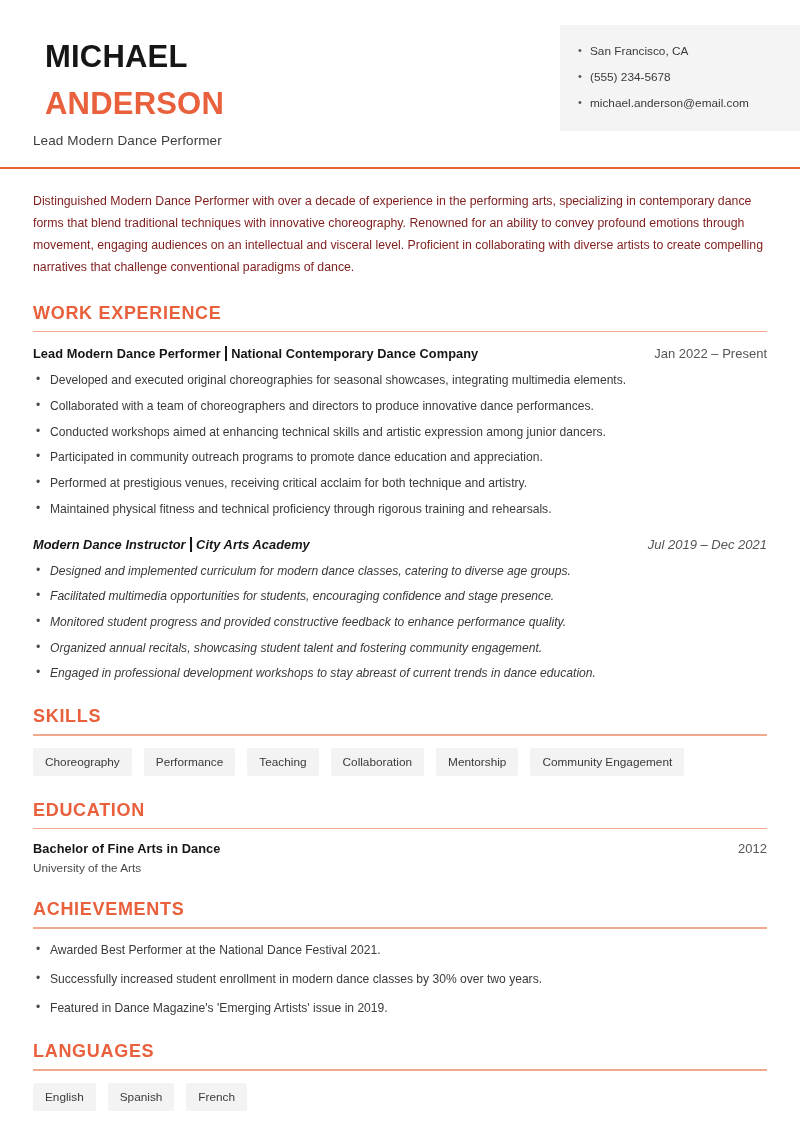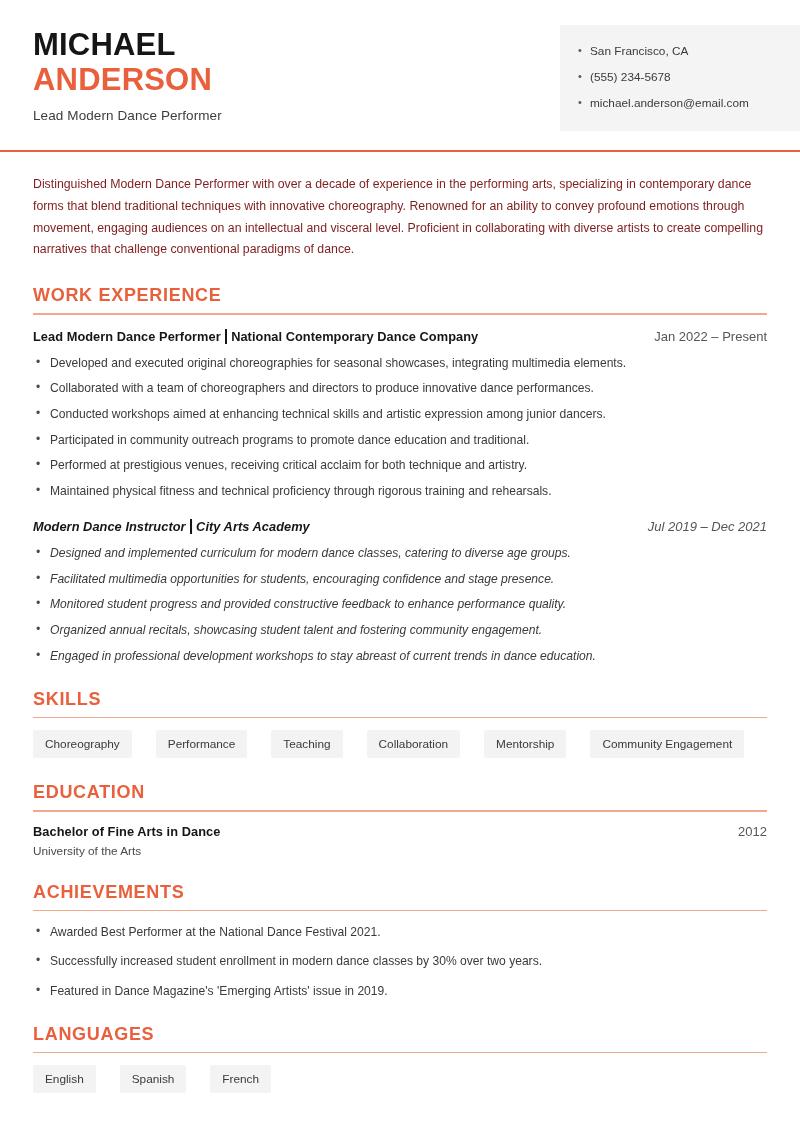--- a/index.html
+++ b/index.html
@@ -33,21 +33,21 @@
   }
   .header-left {
     padding-left: 33px;
     padding-top: 3px;
   }
   .name-line1, .name-line2 {
     font-size: 31px;
     font-weight: bold;
     line-height: 1.12;
     letter-spacing: 0.2px;
-    margin: 0;
+    margin: 12px;
   }
   .name-line1 { color: #161616; }
   .name-line2 { color: #E8603C; }
   .tagline {
     margin-top: 11px;
     font-size: 13.5px;
     color: #3d3d3d;
     font-weight: normal;
     letter-spacing: 0.1px;
   }
@@ -165,21 +165,21 @@
     left: 3px;
     top: -1px;
     color: #4a4a4a;
     font-size: 12px;
   }
 
   
   .chips {
     display: flex;
     flex-wrap: wrap;
-    gap: 24px;
+    gap: 12px;
     margin-top: 2px;
   }
   .chip {
     background: #f3f3f3;
     color: #3a3a3a;
     font-size: 11.8px;
     padding: 7px 12px;
     border-radius: 2px;
     white-space: nowrap;
   }
@@ -227,21 +227,21 @@
         <div class="entry-head">
           <div>
             <span class="entry-title">Lead Modern Dance Performer</span><span class="entry-sep">|</span><span class="entry-title">National Contemporary Dance Company</span>
           </div>
           <div class="entry-date">Jan 2022 – Present</div>
         </div>
         <ul class="bullets">
           <li>Developed and executed original choreographies for seasonal showcases, integrating multimedia elements.</li>
           <li>Collaborated with a team of choreographers and directors to produce innovative dance performances.</li>
           <li>Conducted workshops aimed at enhancing technical skills and artistic expression among junior dancers.</li>
-          <li>Participated in community outreach programs to promote dance education and traditional.</li>
+          <li>Participated in community outreach programs to promote dance education and appreciation.</li>
           <li>Performed at prestigious venues, receiving critical acclaim for both technique and artistry.</li>
           <li>Maintained physical fitness and technical proficiency through rigorous training and rehearsals.</li>
         </ul>
       </div>
 
       <div class="entry">
         <div class="entry-head">
           <div>
             <span class="entry-title">Modern Dance Instructor</span><span class="entry-sep">|</span><span class="entry-title">City Arts Academy</span>
           </div>

